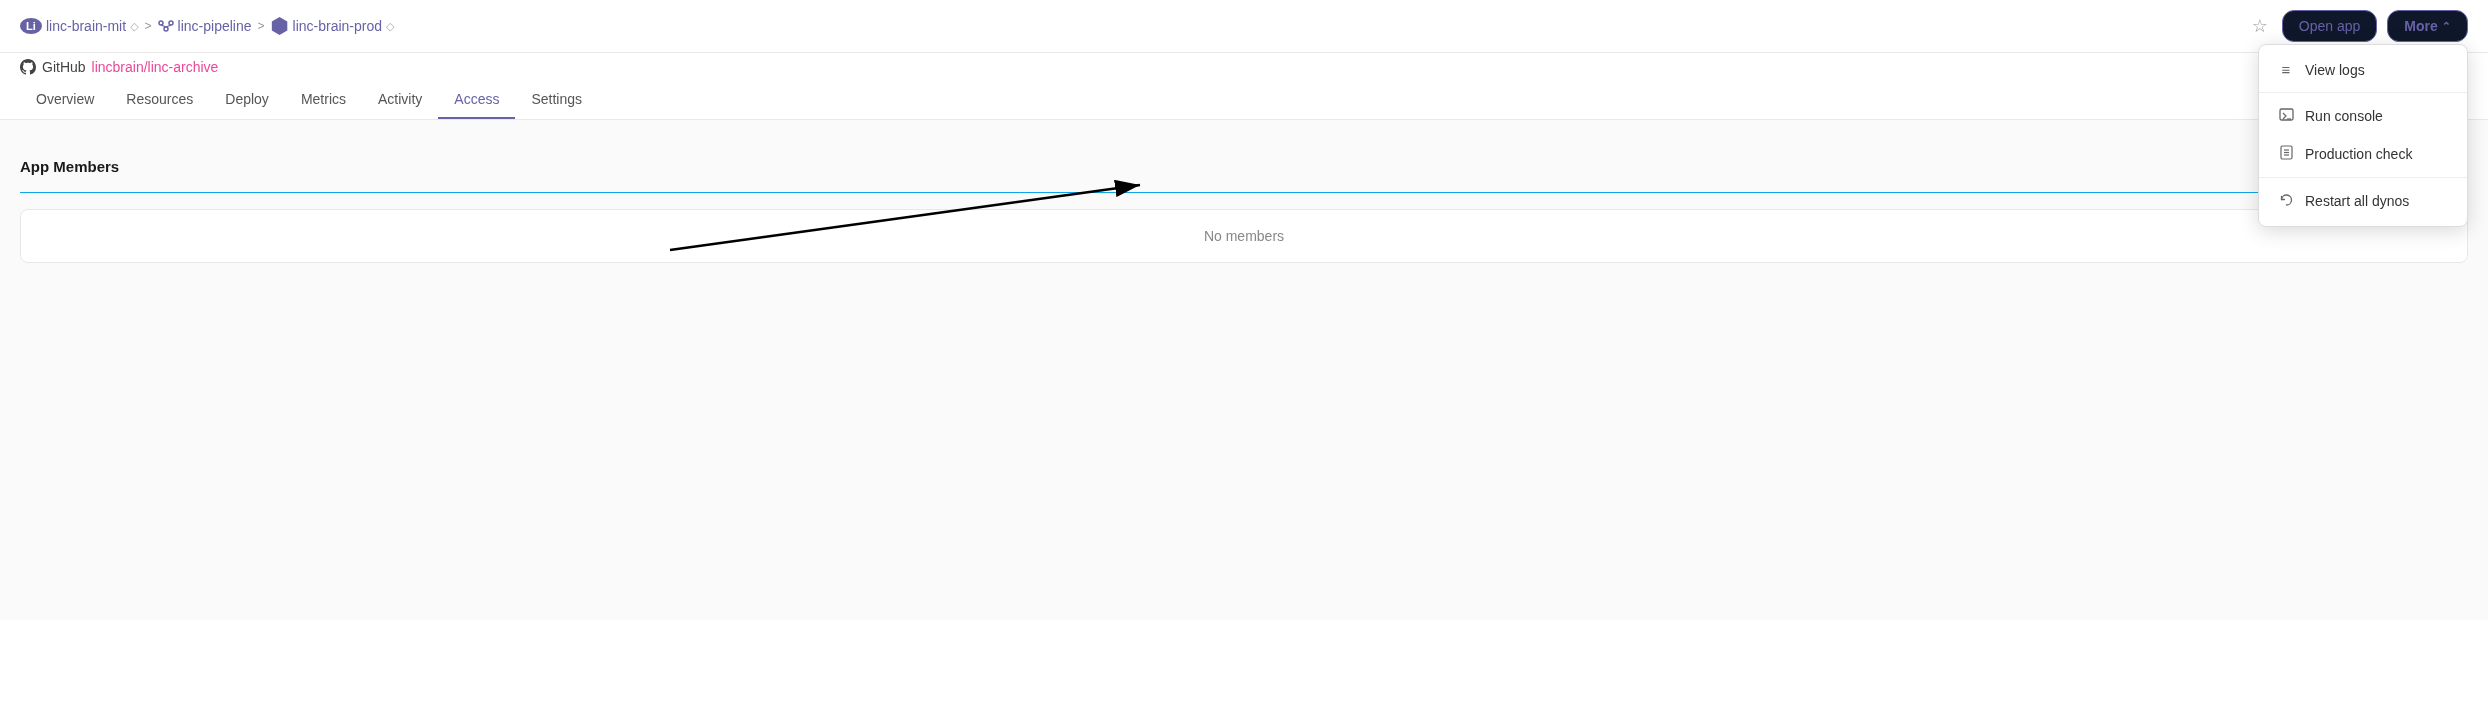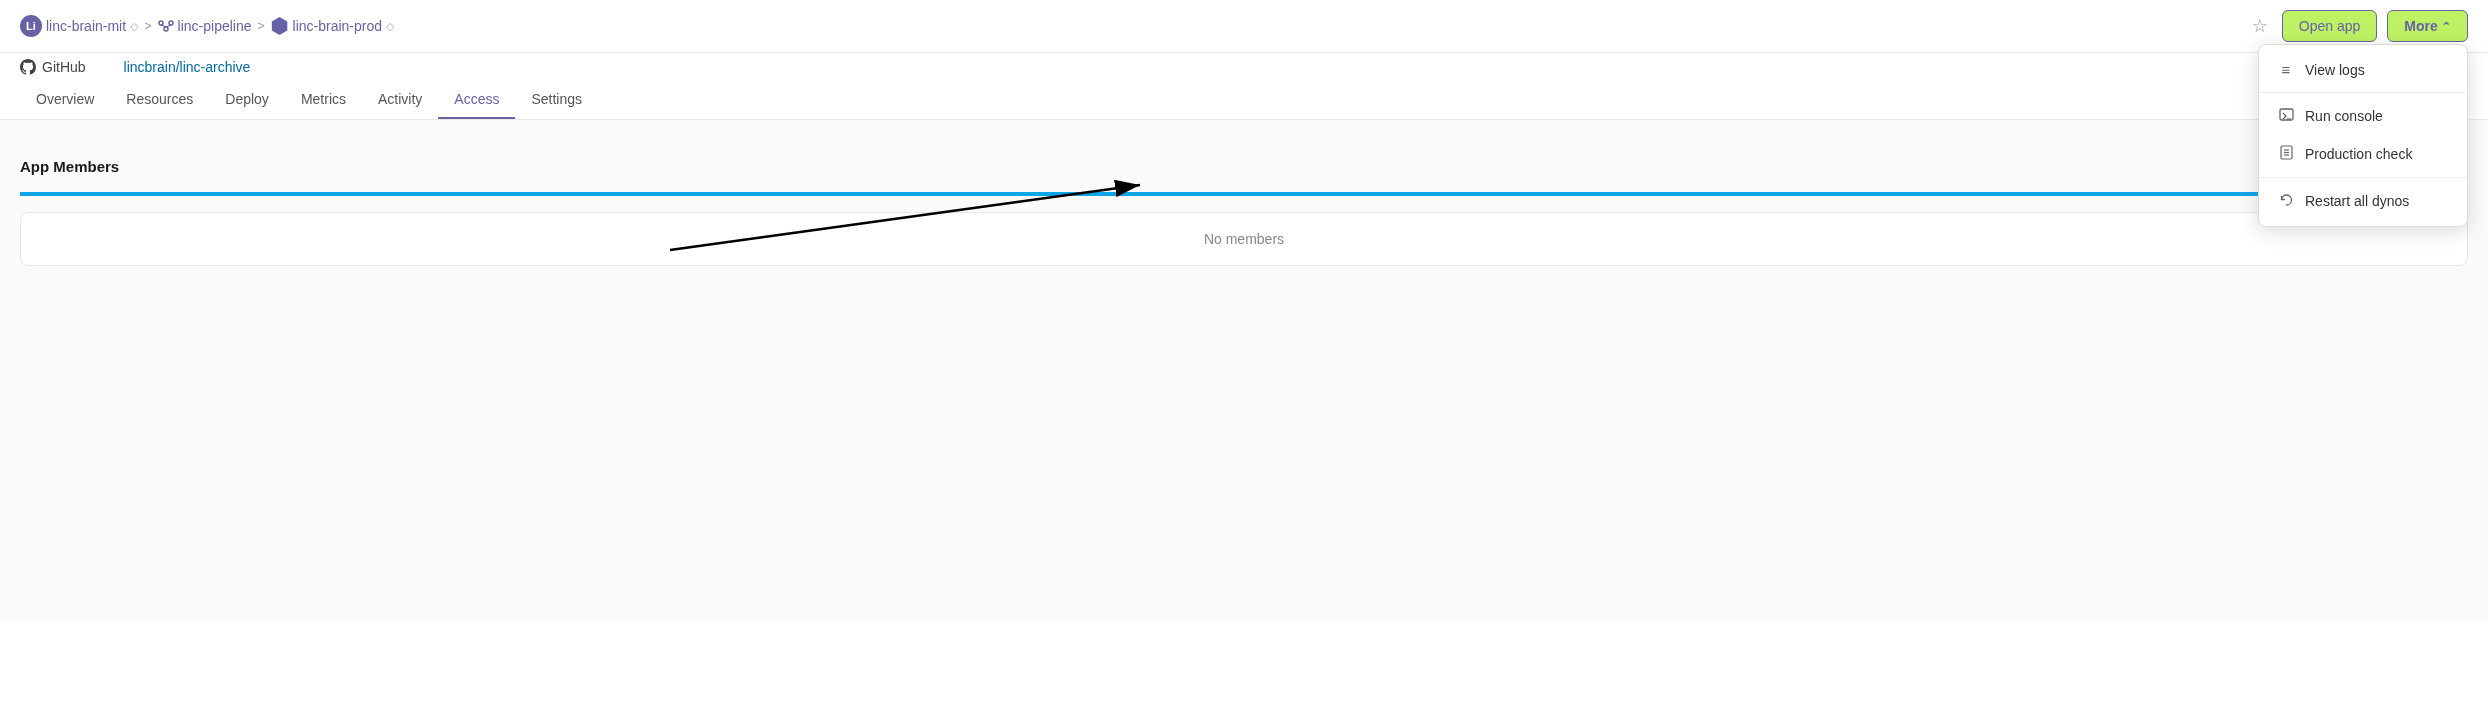--- a/index.html
+++ b/index.html
@@ -33,21 +33,21 @@
       color: #6762a6;
       font-weight: 500;
       cursor: pointer;
     }
     .breadcrumb-separator {
       color: #999;
       font-size: 12px;
     }
     .avatar-circle {
       width: 22px;
-      height: 22px;
+      height: 16px;
       border-radius: 50%;
       background: #6762a6;
       color: white;
       display: flex;
       align-items: center;
       justify-content: center;
       font-size: 11px;
       font-weight: bold;
     }
     .app-icon-hex {
@@ -66,24 +66,24 @@
     .star-btn {
       background: none;
       border: none;
       cursor: pointer;
       color: #999;
       font-size: 18px;
       padding: 4px;
     }
     .btn-outline {
       border: 1.5px solid #6762a6;
-      background: #bef264;
+      background: #0f172a;
       color: #6762a6;
       padding: 7px 16px;
-      border-radius: 6px;
+      border-radius: 12px;
       cursor: pointer;
       font-size: 14px;
       font-weight: 500;
       display: flex;
       align-items: center;
       gap: 4px;
     }
 
     
     .sub-header {
@@ -150,21 +150,21 @@
     .unlock-text-sub {
       font-size: 13px;
       color: #666;
     }
 
     .section-header {
       display: flex;
       align-items: center;
       justify-content: space-between;
       padding: 10px 0 10px;
-      border-bottom: 4px solid #0ea5e9;
+      border-bottom: 1px solid #0ea5e9;
     }
     .section-title {
       font-weight: 700;
       font-size: 15px;
     }
     .btn-add-member {
       border: 1.5px solid #6762a6;
       background: #fff;
       color: #6762a6;
       padding: 7px 16px;
@@ -272,21 +272,21 @@
     </button>
   </div>
 </div>
 
 <div class="sub-header">
   <div class="github-link">
     <svg width="16" height="16" viewBox="0 0 16 16" fill="#444">
       <path d="M8 0C3.58 0 0 3.58 0 8c0 3.54 2.29 6.53 5.47 7.59.4.07.55-.17.55-.38 0-.19-.01-.82-.01-1.49-2.01.37-2.53-.49-2.69-.94-.09-.23-.48-.94-.82-1.13-.28-.15-.68-.52-.01-.53.63-.01 1.08.58 1.23.82.72 1.21 1.87.87 2.33.66.07-.52.28-.87.51-1.07-1.78-.2-3.64-.89-3.64-3.95 0-.87.31-1.59.82-2.15-.08-.2-.36-1.02.08-2.12 0 0 .67-.21 2.2.82.64-.18 1.32-.27 2-.27.68 0 1.36.09 2 .27 1.53-1.04 2.2-.82 2.2-.82.44 1.1.16 1.92.08 2.12.51.56.82 1.27.82 2.15 0 3.07-1.87 3.75-3.65 3.95.29.25.54.73.54 1.48 0 1.07-.01 1.93-.01 2.2 0 .21.15.46.55.38A8.013 8.013 0 0016 8c0-4.42-3.58-8-8-8z"></path>
     </svg>
     <span>GitHub</span>
-    <span style="color:#0369a1;margin-left:32px;">lincbrain/linc-archive</span>
+    <span style="color:#ec4899;">lincbrain/linc-archive</span>
   </div>
 
   <nav class="nav-tabs">
     <a class="nav-tab">Overview</a>
     <a class="nav-tab">Resources</a>
     <a class="nav-tab">Deploy</a>
     <a class="nav-tab">Metrics</a>
     <a class="nav-tab">Activity</a>
     <a class="nav-tab active">Access</a>
     <a class="nav-tab">Settings</a>

